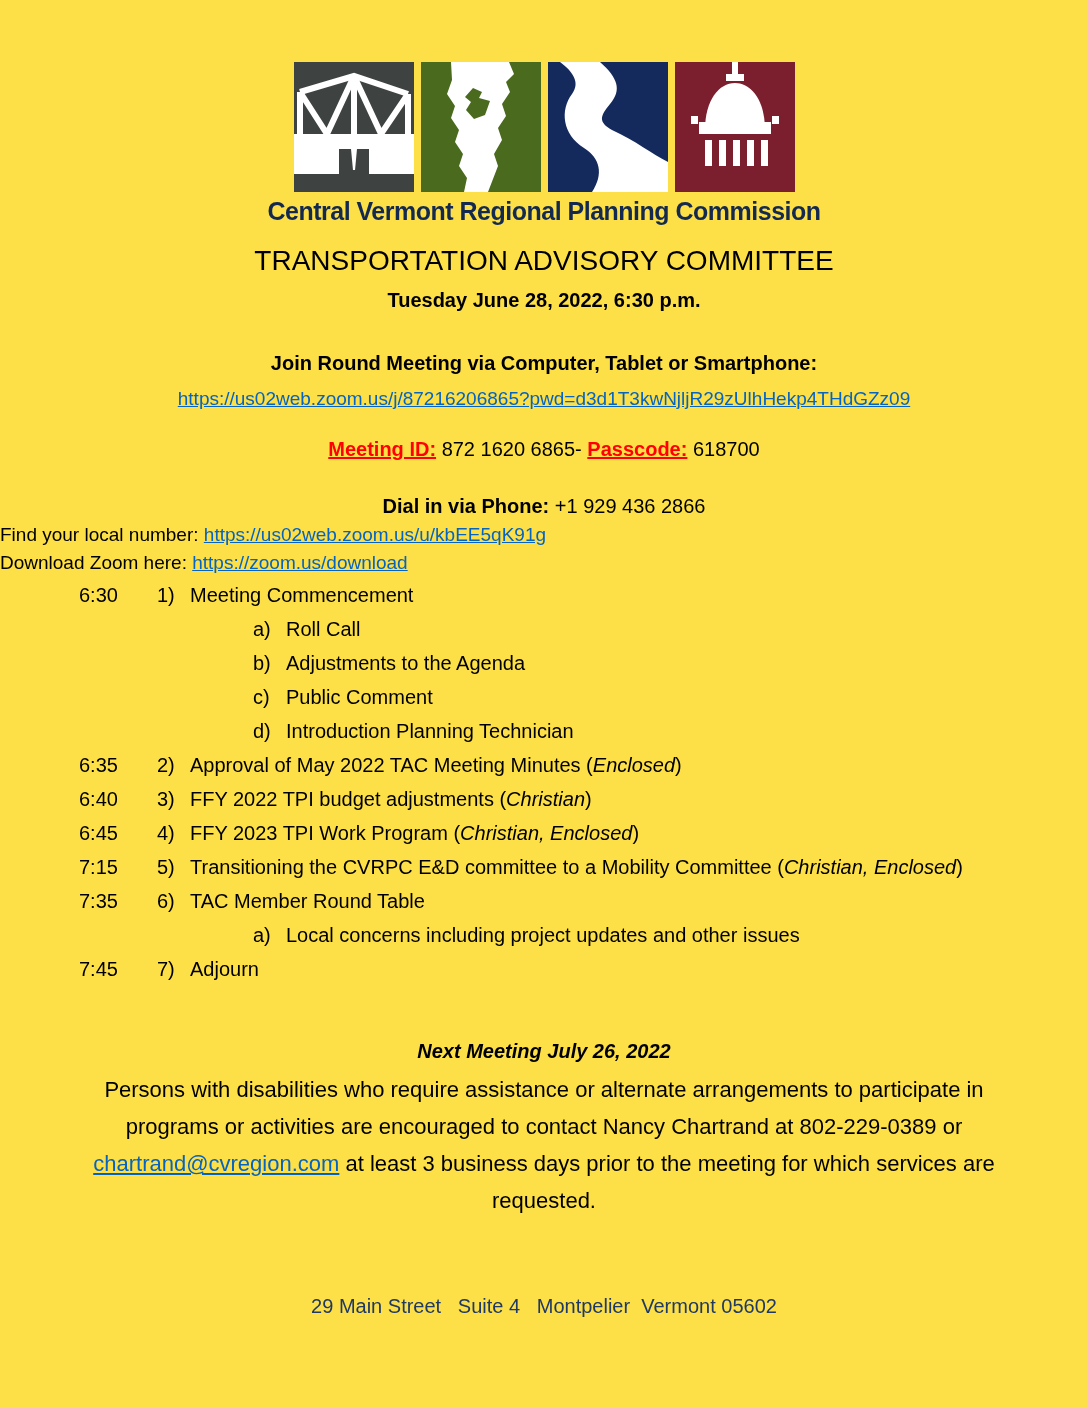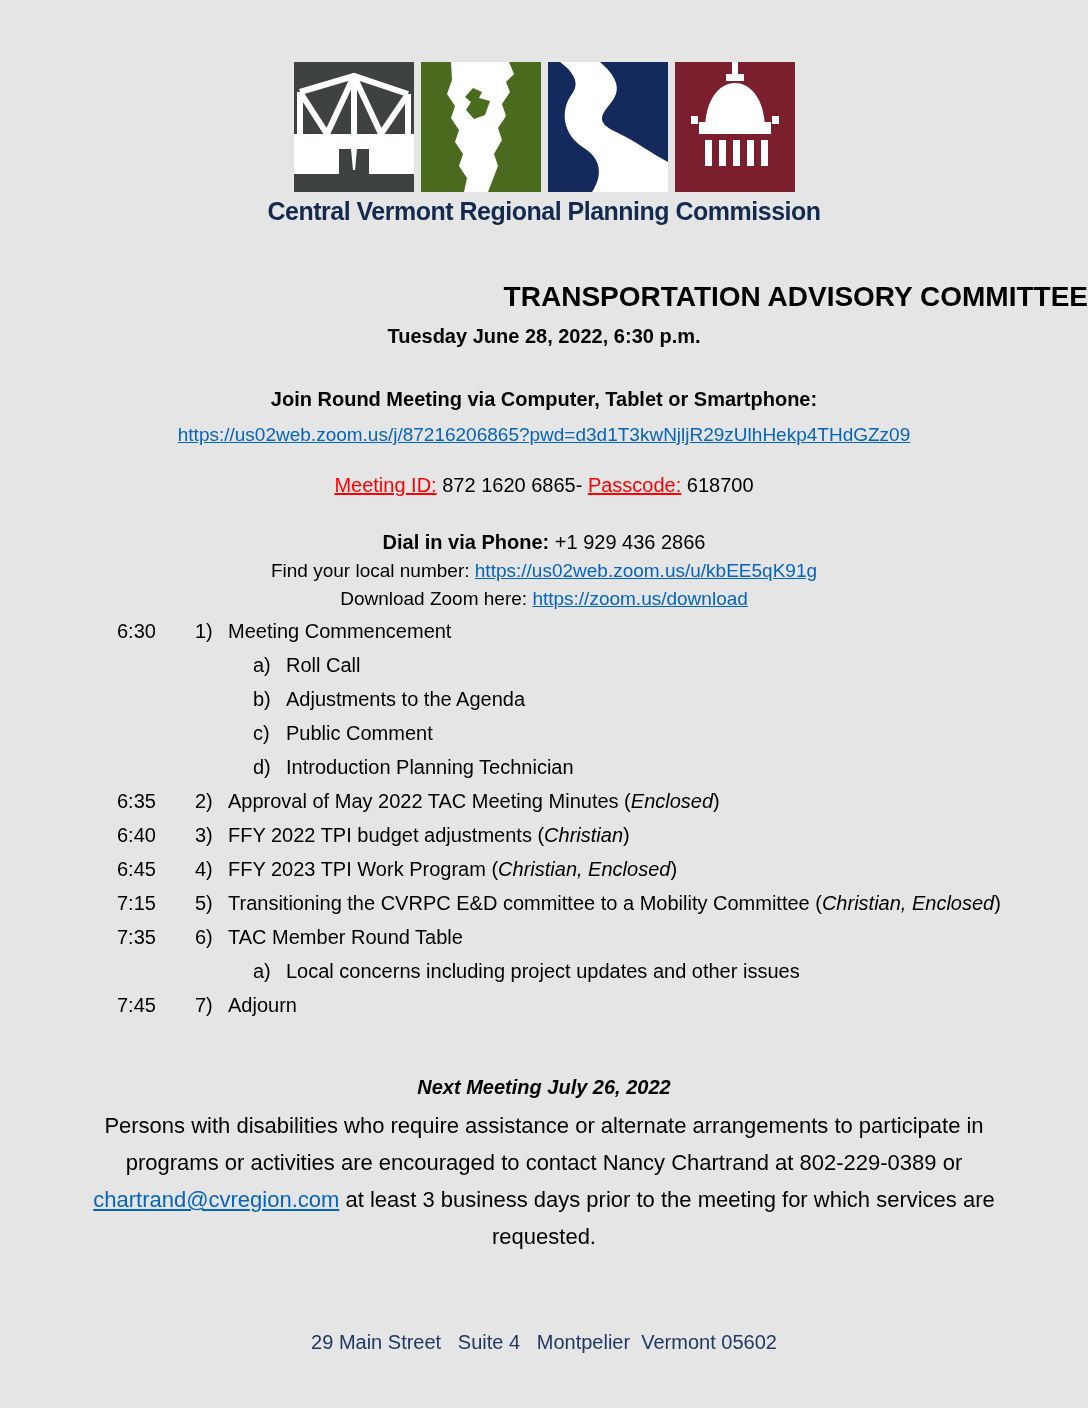--- a/index.html
+++ b/index.html
@@ -1,49 +1,49 @@
 <!DOCTYPE html>
 <html><head>
 <meta charset="utf-8">
 <style>
   * { box-sizing: border-box; }
   html, body { margin: 0; padding: 0; background: #ffffff; }
   .page {
     width: 1088px; height: 1408px; margin: 0 auto;
-    background: #e5e5e5; color: #000;
+    background: #fde047; color: #000;
     font-family: "Liberation Sans", sans-serif;
     overflow: hidden; position: relative;
     padding-top: 62px;
   }
   
   .logo-block { text-align: center; }
   .tiles { display: flex; justify-content: center; gap: 7px; }
   .tile { width: 120px; height: 130px; display: block; }
   .wordmark {
     margin-top: 4px; font-size: 26px; font-weight: 700;
     color: #13294F; letter-spacing: -0.5px;
     transform: scaleX(0.96); transform-origin: center;
     white-space: nowrap;
   }
   
-  .doc-title { text-align: right; font-size: 28px; font-weight: 700; margin-top: 54px; }
+  .doc-title { text-align: center; font-size: 28px; font-weight: 400; margin-top: 18px; }
   .date-line { text-align: center; font-size: 20px; font-weight: 700; margin-top: 12px; }
   .virtual-line { text-align: center; font-size: 20px; font-weight: 700; font-style: italic; margin-top: 5px; }
   .join-heading { text-align: center; font-size: 20px; font-weight: 700; margin-top: 40px; }
   .url-line { text-align: center; font-size: 19px; margin-top: 13px; }
   .doc-link { color: #0563C1; text-decoration: underline; cursor: pointer; }
   .id-line { text-align: center; font-size: 20px; margin-top: 28px; }
-  .red-label { color: #FF0000; font-weight: 400; text-decoration: underline; }
+  .red-label { color: #FF0000; font-weight: 700; text-decoration: underline; }
   .dial-line { text-align: center; font-size: 20px; margin-top: 34px; }
   .dial-line .lbl { font-weight: 700; }
-  .small-line { text-align: center; font-size: 19px; margin-top: 6px; }
+  .small-line { text-align: left; font-size: 19px; margin-top: 6px; }
   
   .agenda-heading { text-align: center; font-size: 23px; font-weight: 700; margin-top: 30px; }
   .agenda-list { margin-top: 10px; font-size: 20px; }
-  .agenda-row { display: flex; align-items: baseline; height: 34px; padding-left: 117px; }
+  .agenda-row { display: flex; align-items: baseline; height: 34px; padding-left: 79px; }
   .agenda-row.sub { padding-left: 253px; }
   .col-time { width: 78px; }
   .col-marker { width: 33px; }
   .col-text { flex: 1; white-space: nowrap; }
   .it { font-style: italic; }
   
   .next-meeting { text-align: center; font-size: 20px; font-weight: 700; font-style: italic; margin-top: 48px; }
   .accessibility { width: 960px; margin: 8px auto 0; text-align: center; font-size: 22px; line-height: 37px; }
   .footer { margin-top: 72px; text-align: center; color: #1F3864; font-size: 20px; line-height: 30px; }
 </style>

